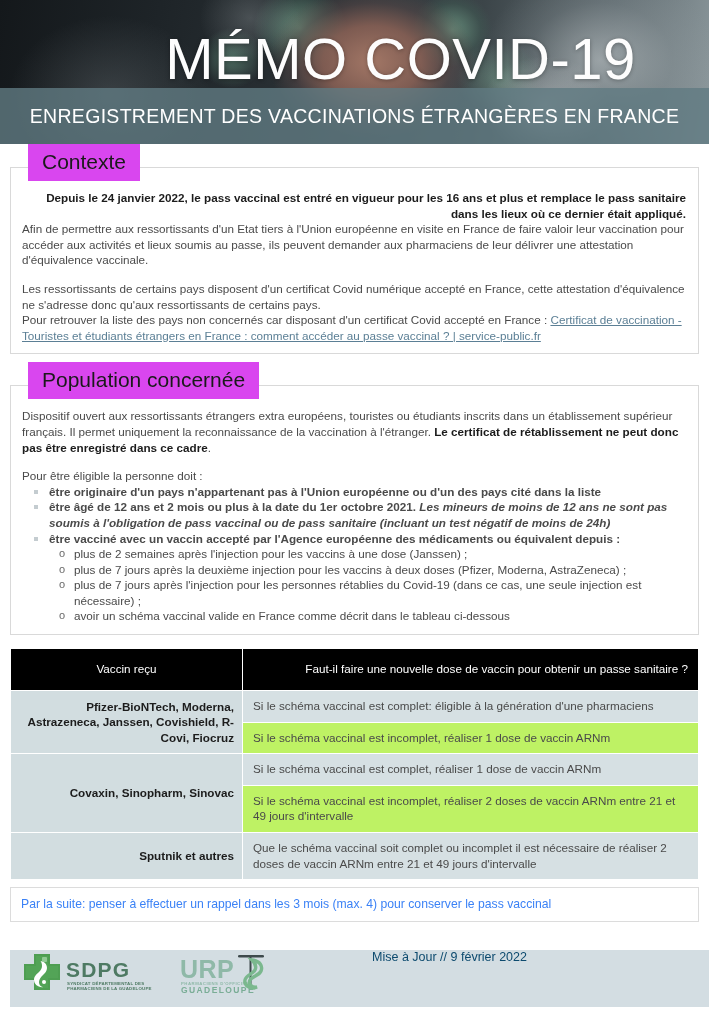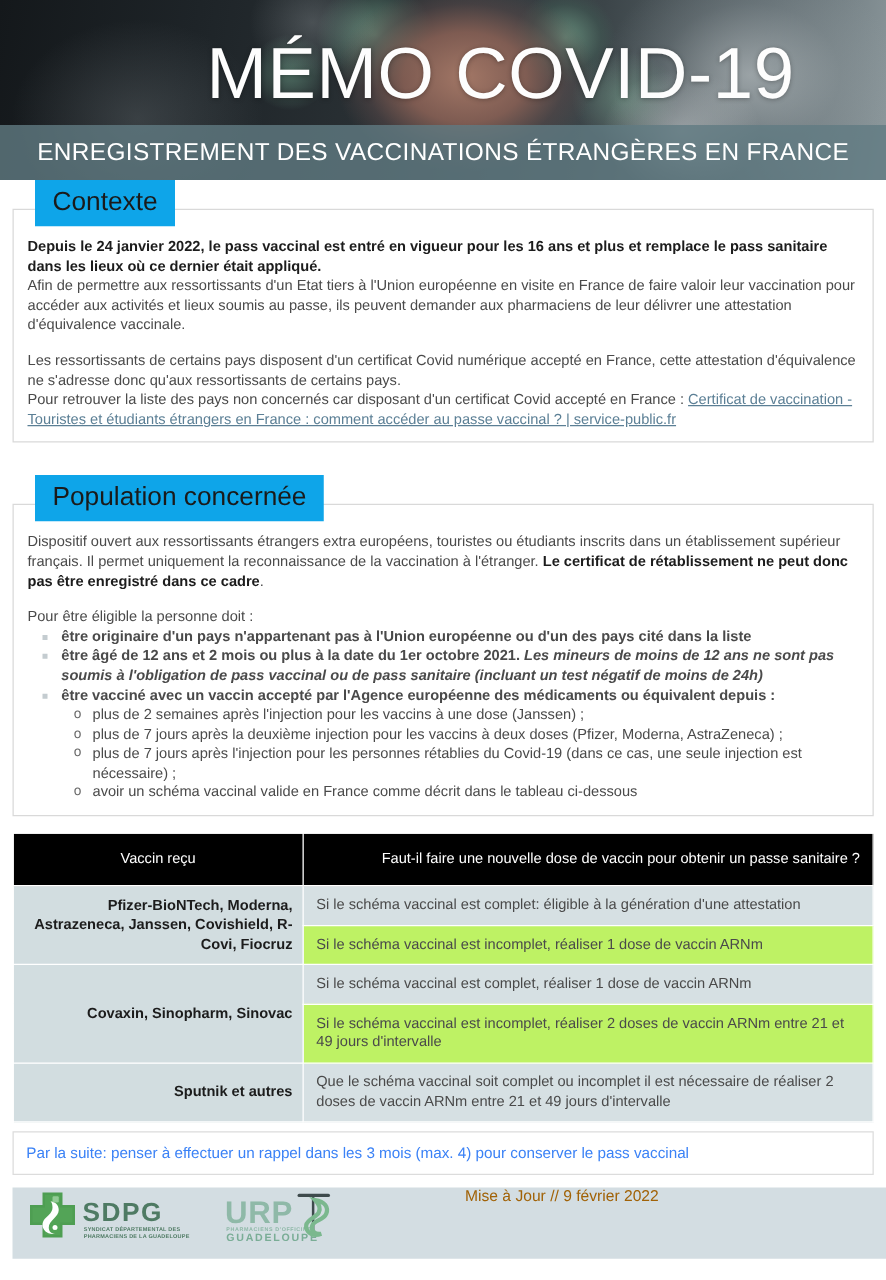--- a/index.html
+++ b/index.html
@@ -55,38 +55,38 @@
     color: #fdfdfd;
     font-weight: 400;
     font-family: "Liberation Sans", sans-serif;
     text-shadow: 0 1px 4px rgba(0,0,0,0.30);
     padding-left: 92px;
   }
   .banner-strip {
     position: absolute;
     left: 0; right: 0;
     bottom: 0;
-    height: 44px;
+    height: 56px;
     background: rgba(96,122,130,0.80);
     display: flex;
     align-items: center;
     justify-content: center;
   }
   .banner-sub {
     color: #ffffff;
     font-size: 19.5px;
     letter-spacing: 0.3px;
     white-space: nowrap;
     font-weight: 400;
   }
 
   
   .badge {
     display: inline-block;
-    background: #0ea5e9;
+    background: #d946ef;
     color: #1a1a1a;
     font-size: 21px;
     line-height: 1;
     padding: 7px 14px 9px 14px;
     font-weight: 400;
     white-space: nowrap;
   }
 
   .sec-head {
     padding-left: 28px;
@@ -105,20 +105,21 @@
   }
   .box p {
     margin: 0;
     font-size: 11.7px;
     line-height: 15.6px;
     color: #4a4a4a;
   }
   .box p.bold-line {
     color: #1c1c1c;
     font-weight: bold;
+    text-align: right;
   }
   .gap { height: 13px; }
   a.link {
     color: #5b7f95;
     text-decoration: underline;
   }
 
   
   ul.lv1 {
     list-style: none;
@@ -236,21 +237,21 @@
     display: flex;
     align-items: center;
     padding-left: 10px;
     gap: 8px;
   }
   .footer-date {
     position: absolute;
     left: 0; right: 0;
     text-align: center;
     font-size: 12.5px;
-    color: #a16207;
+    color: #0c4a6e;
     padding-left: 180px;
   }
   .logo-sdpg, .logo-urp { display: block; }
 </style>
 </head>
 <body>
 
 <div class="banner">
   <div class="banner-bg"></div>
   <div class="banner-fog"></div>
@@ -264,21 +265,21 @@
   <span class="badge">Contexte</span>
 </div>
 <div class="box">
   <p class="bold-line">Depuis le 24 janvier 2022, le pass vaccinal est entré en vigueur pour les 16 ans et plus et remplace le pass sanitaire dans les lieux où ce dernier était appliqué.</p>
   <p>Afin de permettre aux ressortissants d'un Etat tiers à l'Union européenne en visite en France de faire valoir leur vaccination pour accéder aux activités et lieux soumis au passe, ils peuvent demander aux pharmaciens de leur délivrer une attestation d'équivalence vaccinale.</p>
   <div class="gap"></div>
   <p>Les ressortissants de certains pays disposent d'un certificat Covid numérique accepté en France, cette attestation d'équivalence ne s'adresse donc qu'aux ressortissants de certains pays.</p>
   <p><span>Pour retrouver la liste des pays non concernés car disposant d'un certificat Covid accepté en France : </span><a class="link" href="#">Certificat de vaccination -Touristes et étudiants étrangers en France : comment accéder au passe vaccinal ? | service-public.fr</a></p>
 </div>
 
-<div class="sec-head" style="margin-top:26px;">
+<div class="sec-head" style="margin-top:8px;">
   <span class="badge">Population concernée</span>
 </div>
 <div class="box">
   <p><span>Dispositif ouvert aux ressortissants étrangers extra européens, touristes ou étudiants inscrits dans un établissement supérieur français. Il permet uniquement la reconnaissance de la vaccination à l'étranger. </span><span class="b">Le certificat de rétablissement ne peut donc pas être enregistré dans ce cadre</span><span>.</span></p>
   <div class="gap"></div>
   <p>Pour être éligible la personne doit :</p>
   <ul class="lv1">
     <li><span>être originaire d'un pays n'appartenant pas à l'Union européenne ou d'un des pays cité dans la liste</span></li>
     <li><span>être âgé de 12 ans et 2 mois ou plus à la date du 1er octobre  2021. </span><span class="ital">Les mineurs de moins de 12 ans ne sont pas soumis à l'obligation de pass vaccinal ou de pass sanitaire (incluant un test négatif de moins de 24h)</span></li>
     <li><span>être vacciné avec un vaccin accepté par l'Agence européenne des médicaments ou équivalent depuis :</span></li>
@@ -295,21 +296,21 @@
   <table class="memo">
     <thead>
       <tr>
         <th class="col-vaccine">Vaccin reçu</th>
         <th class="col-answer">Faut-il faire une nouvelle dose de vaccin pour obtenir un passe sanitaire ?</th>
       </tr>
     </thead>
     <tbody>
       <tr>
         <td class="vac" rowspan="2">Pfizer-BioNTech, Moderna, Astrazeneca, Janssen, Covishield, R-Covi, Fiocruz</td>
-        <td class="ans dark">Si le schéma vaccinal est complet: éligible à la génération d'une attestation</td>
+        <td class="ans dark">Si le schéma vaccinal est complet: éligible à la génération d'une pharmaciens</td>
       </tr>
       <tr>
         <td class="ans light">Si le schéma vaccinal est incomplet, réaliser 1 dose de vaccin ARNm</td>
       </tr>
       <tr>
         <td class="vac" rowspan="2">Covaxin, Sinopharm, Sinovac</td>
         <td class="ans dark">Si le schéma vaccinal est complet, réaliser 1 dose de vaccin ARNm</td>
       </tr>
       <tr>
         <td class="ans light">Si le schéma vaccinal est incomplet, réaliser 2 doses de vaccin ARNm entre 21 et 49 jours d'intervalle</td>

